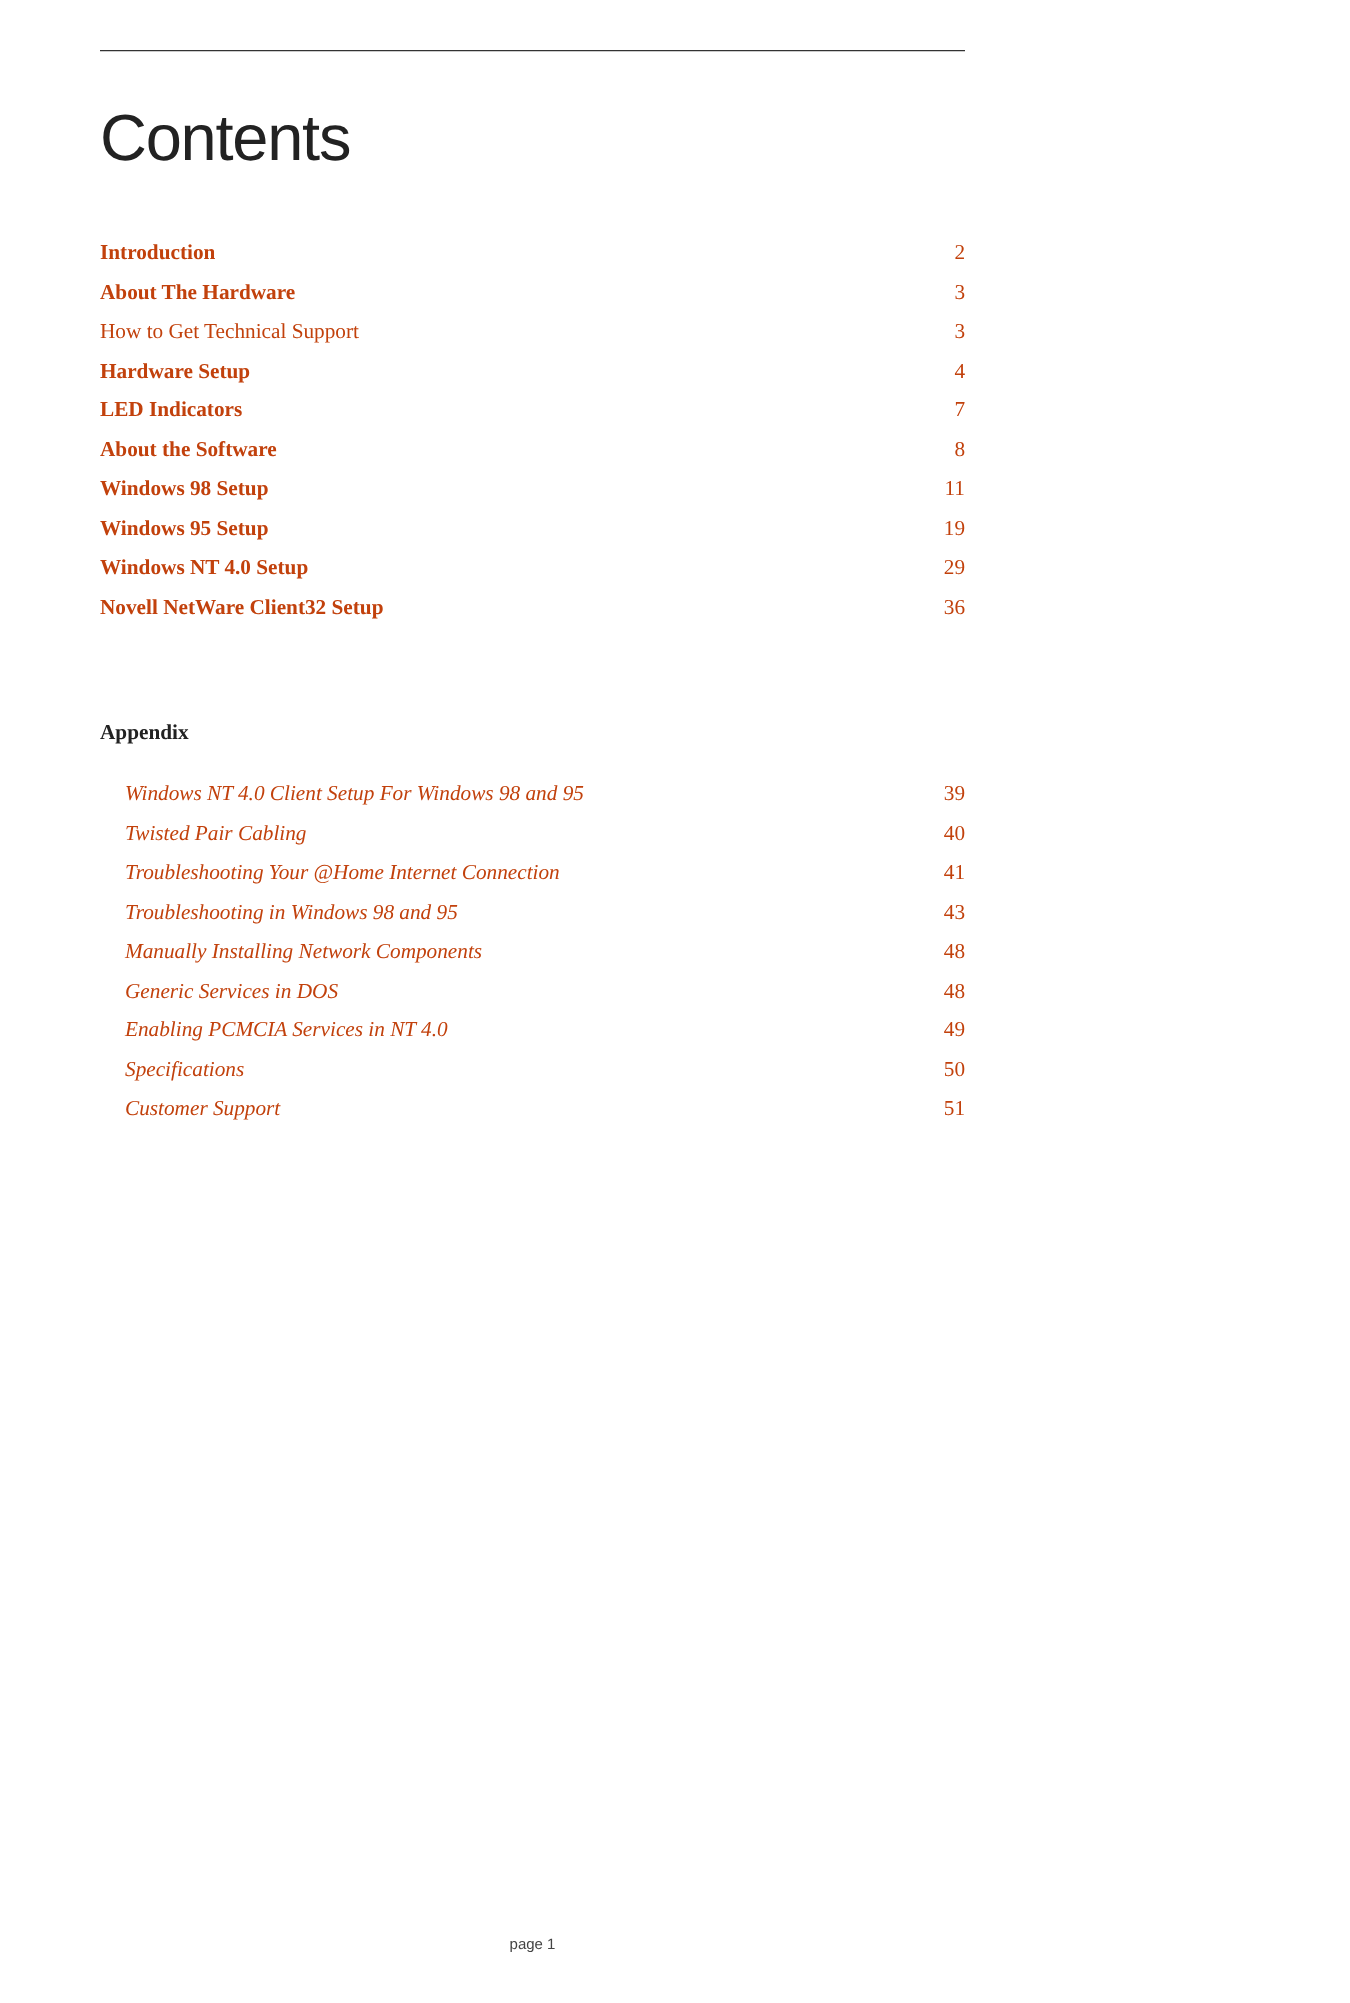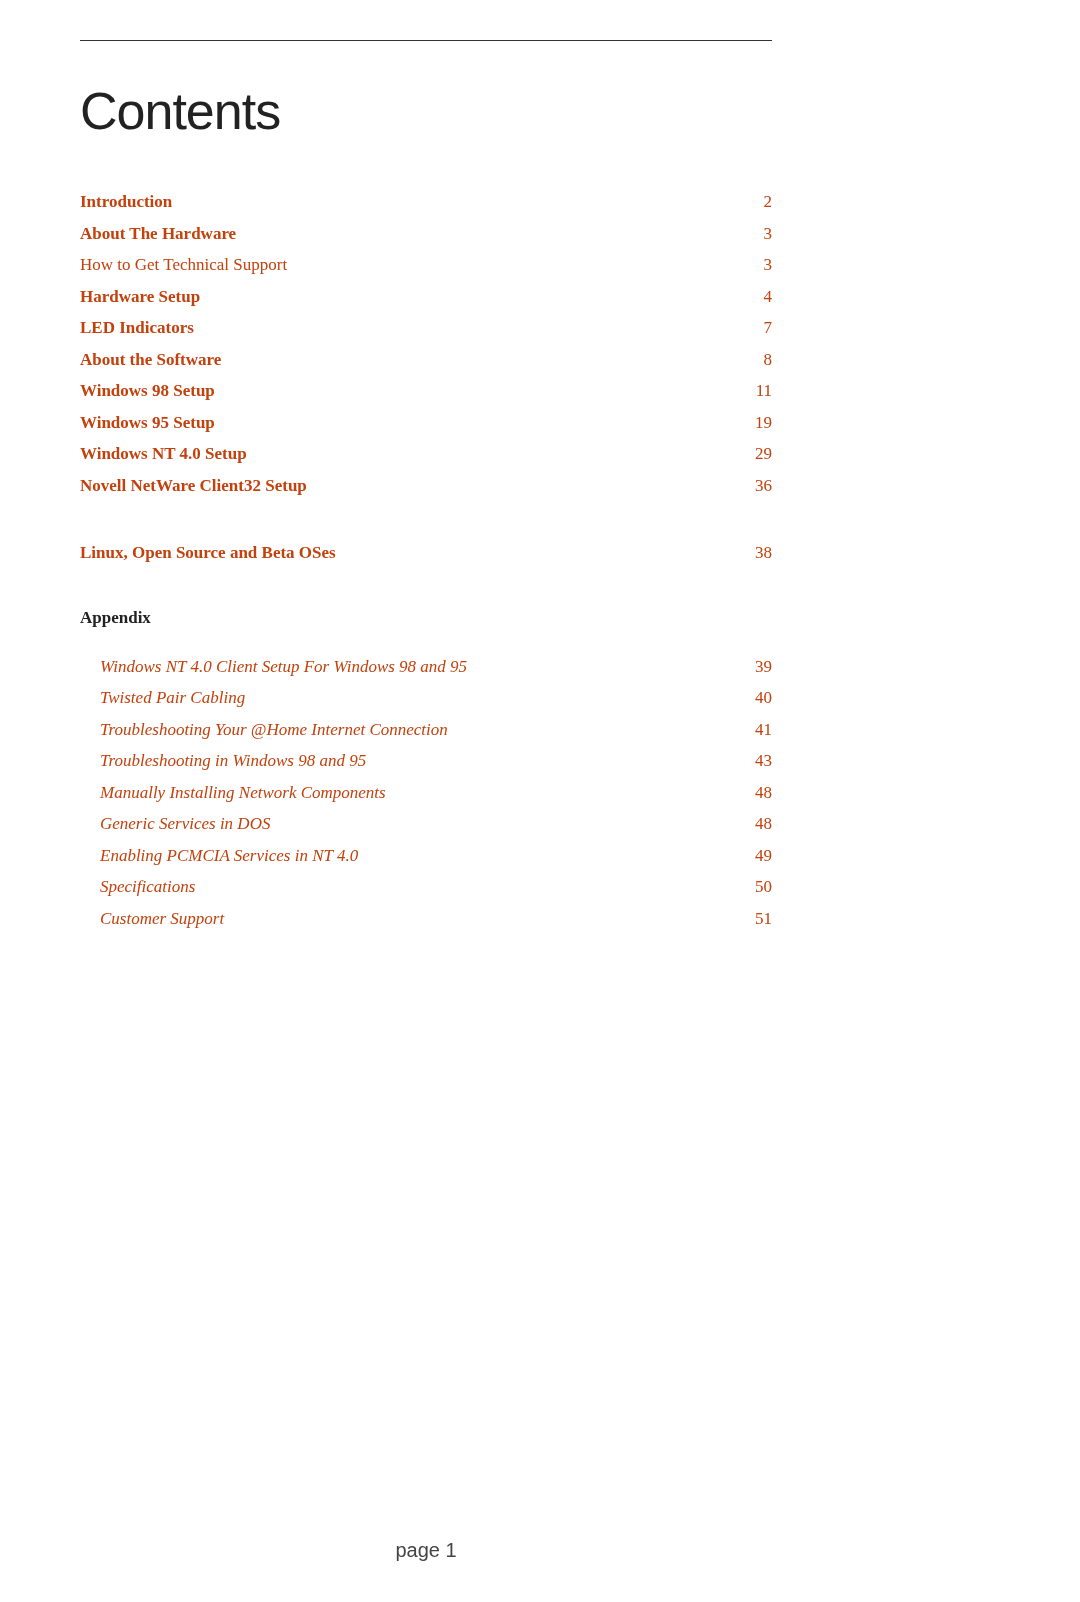--- a/index.html
+++ b/index.html
@@ -87,21 +87,21 @@
       color: #222;
       margin-bottom: 26px;
     }
 
     .page-footer {
       position: absolute;
       bottom: 40px;
       left: 0;
       right: 0;
       text-align: center;
-      font-size: 20px;
+      font-size: 12px;
       font-family: Arial, Helvetica, sans-serif;
       color: #444;
     }
   </style>
 </head>
 <body>
 
 <div class="page-container">
   <hr class="top-rule">
 
@@ -145,24 +145,20 @@
       <span class="toc-label">Windows NT 4.0 Setup</span>
       <span class="toc-page">29</span>
     </div>
     <div class="toc-entry bold">
       <span class="toc-label">Novell NetWare Client32 Setup</span>
       <span class="toc-page">36</span>
     </div>
 
     <div class="spacer-lg"></div>
 
-    <div class="toc-entry bold">
-      <span class="toc-label">Linux, Open Source and Beta OSes</span>
-      <span class="toc-page">38</span>
-    </div>
 
     <div class="spacer-lg"></div>
 
     <div class="appendix-label">Appendix</div>
 
     <div class="toc-entry italic">
       <span class="toc-label">Windows NT 4.0 Client Setup For Windows 98 and 95</span>
       <span class="toc-page">39</span>
     </div>
     <div class="toc-entry italic">

